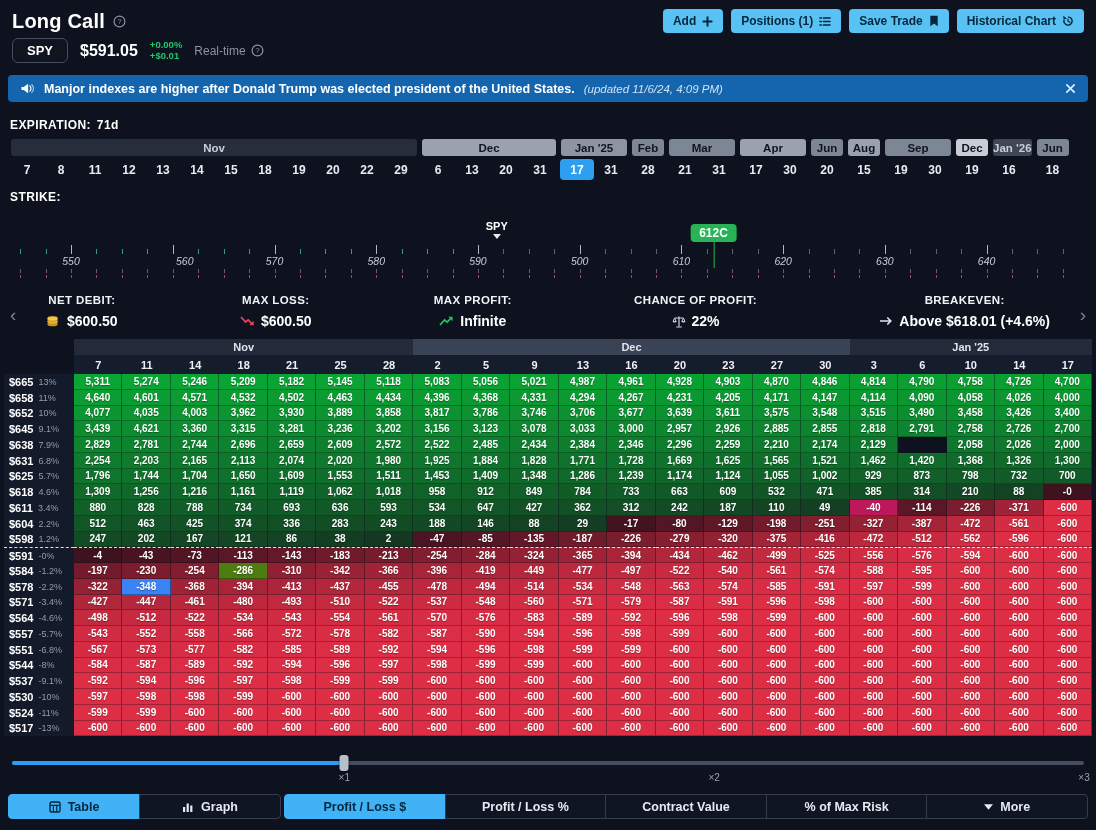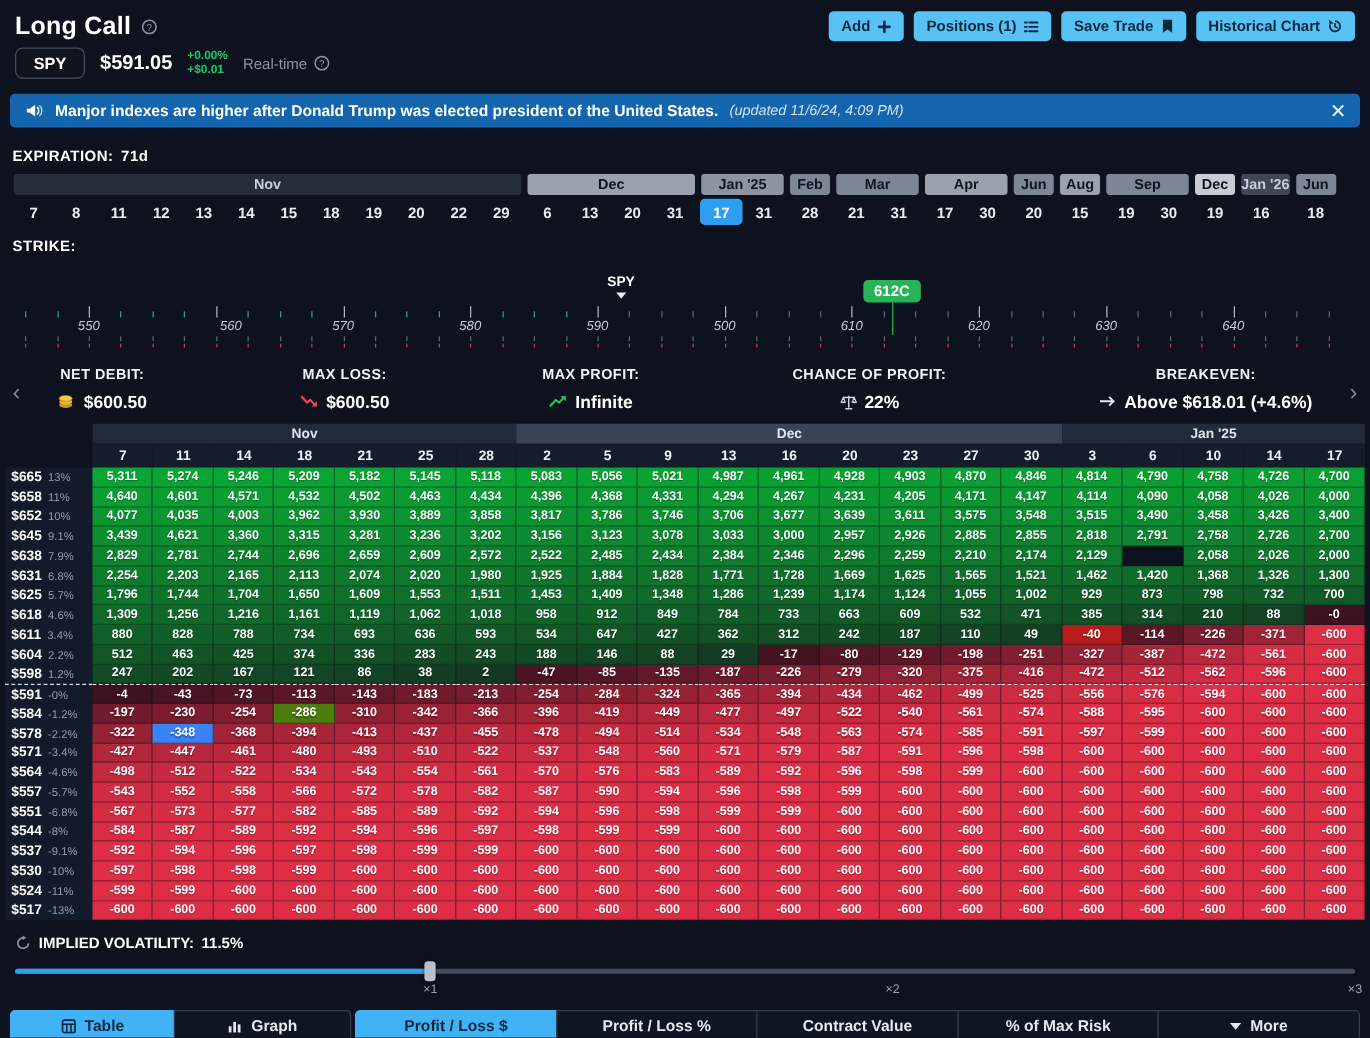--- a/index.html
+++ b/index.html
@@ -739,21 +739,21 @@
     <div class="cell" style="background: rgb(18, 88, 39);">593</div>
     <div class="cell" style="background: rgb(18, 86, 39);">534</div>
     <div class="cell" style="background: rgb(18, 85, 39);">647</div>
     <div class="cell" style="background: rgb(18, 82, 38);">427</div>
     <div class="cell" style="background: rgb(18, 80, 38);">362</div>
     <div class="cell" style="background: rgb(19, 78, 38);">312</div>
     <div class="cell" style="background: rgb(19, 75, 37);">242</div>
     <div class="cell" style="background: rgb(19, 72, 37);">187</div>
     <div class="cell" style="background: rgb(20, 68, 36);">110</div>
     <div class="cell" style="background: rgb(20, 63, 35);">49</div>
-    <div class="cell" style="background: #b91c1c; text-align: center;">-40</div>
+    <div class="cell" style="background: #be185d; text-align: center;">-40</div>
     <div class="cell" style="background: rgb(92, 23, 38);">-114</div>
     <div class="cell" style="background: rgb(122, 29, 46);">-226</div>
     <div class="cell" style="background: rgb(161, 35, 55);">-371</div>
     <div class="cell" style="background: rgb(222, 46, 70);">-600</div>
     <div class="rlabel">
       <span class="strike">$604</span>
       <span class="pct">2.2%</span>
     </div>
     <div class="cell" style="background: rgb(18, 85, 39);">512</div>
     <div class="cell" style="background: rgb(18, 84, 39);">463</div>
@@ -1098,30 +1098,20 @@
     <div class="cell" style="background: rgb(222, 46, 70);">-600</div>
     <div class="cell" style="background: rgb(222, 46, 70);">-600</div>
     <div class="cell" style="background: rgb(222, 46, 70);">-600</div>
     <div class="cell" style="background: rgb(222, 46, 70);">-600</div>
     <div class="cell" style="background: rgb(222, 46, 70);">-600</div>
     <div class="cell" style="background: rgb(222, 46, 70);">-600</div>
   </div>
 
 <div class="sliders-row">
   <div class="slider-block rt">
-    <div class="slider-label">
-      <span class="ic">
-          <svg width="13" height="13" viewBox="0 0 14 14">
-            <path d="M11.5 7A4.5 4.5 0 1 1 7 2.5" fill="none" stroke="#8a93a5" stroke-width="1.5"></path>
-            <path d="M6.6.4l3 2L6.6 4.5z" fill="#8a93a5"></path>
-          </svg>
-        </span>
-      <span>IMPLIED VOLATILITY:</span>
-      <span>11.5%</span>
-    </div>
     <div class="slider" id="iv-slider">
         <div class="track"></div>
         <div class="track-fill" style="width: 31%;"></div>
         <div class="handle" style="left: 31%;"></div>
         <span class="mark" style="left: 31%;">×1</span>
         <span class="mark" style="left: 65.5%;">×2</span>
         <span class="mark" style="left: 100%;">×3</span>
       </div>
   </div>
 </div>

